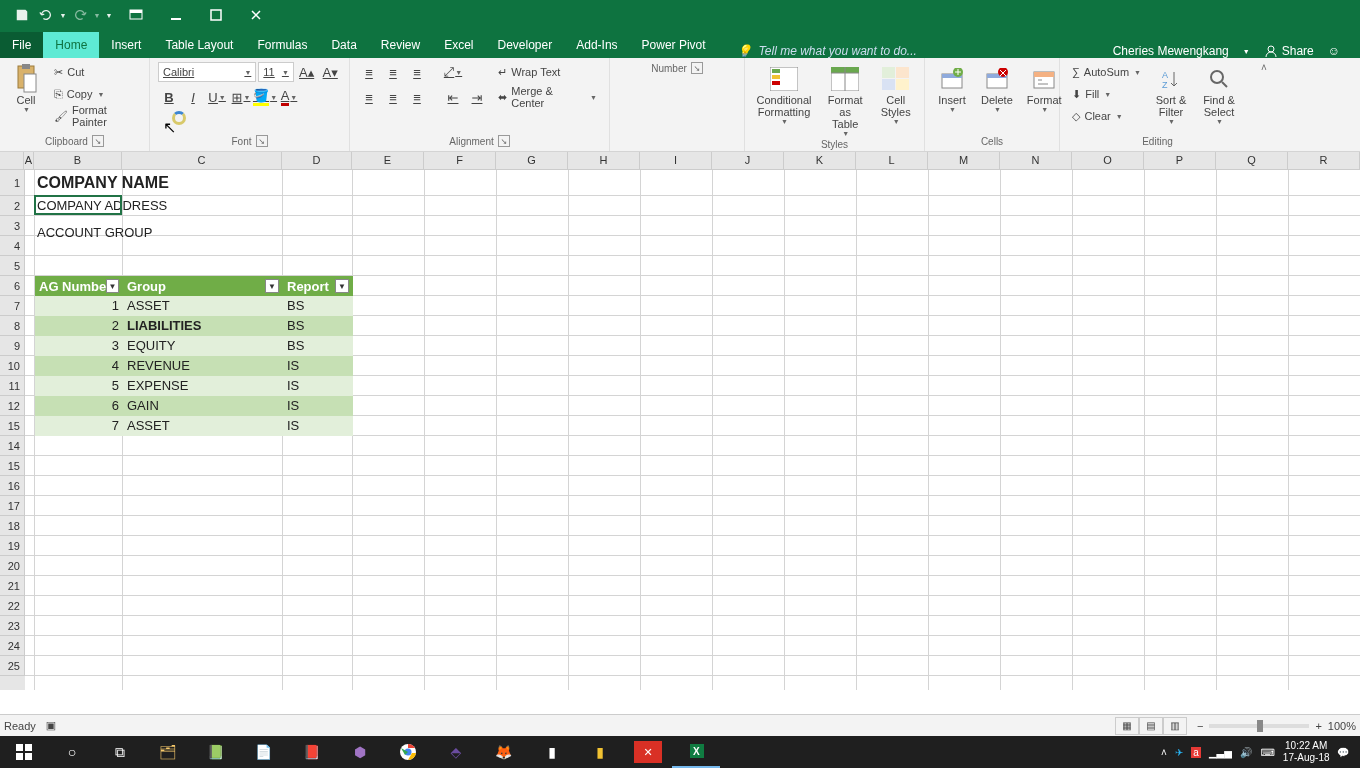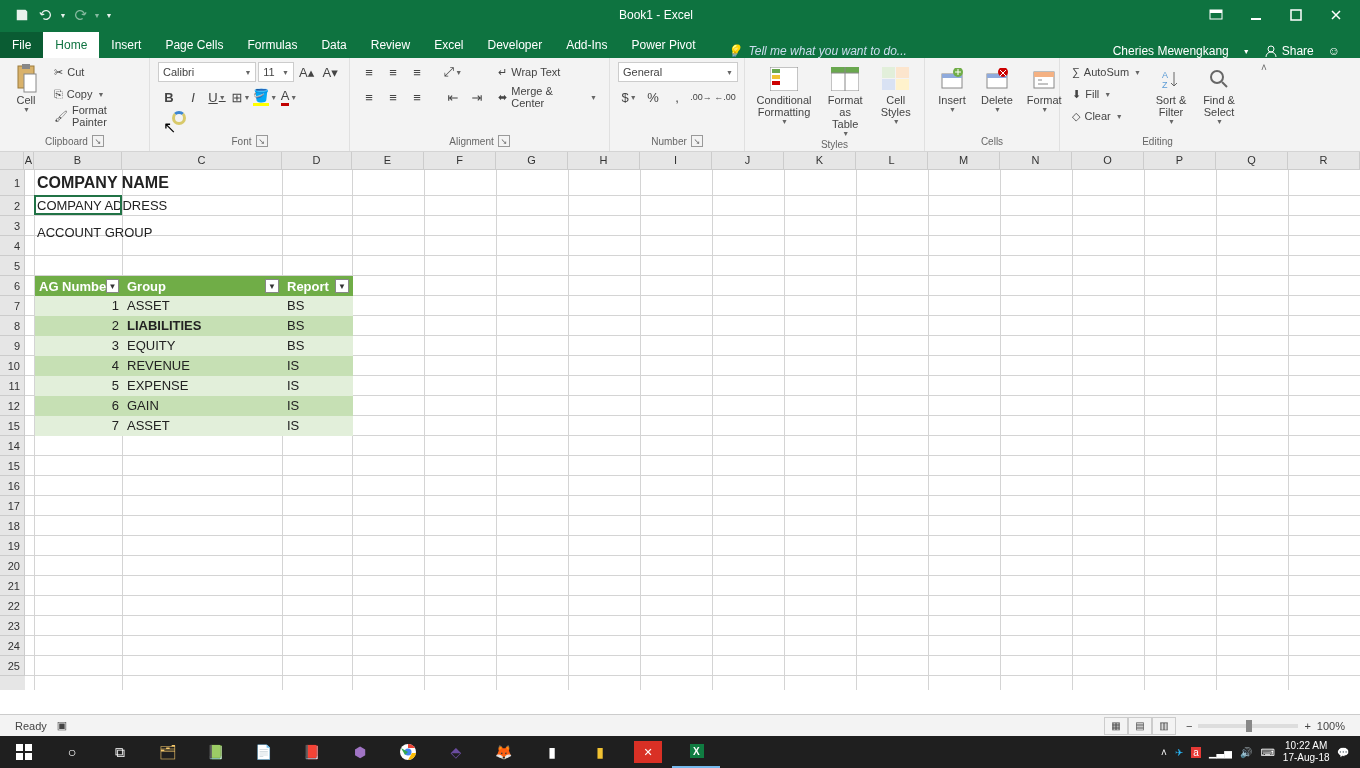--- a/index.html
+++ b/index.html
@@ -10,36 +10,36 @@
 .title-bar .qat { display: flex; gap: 0; padding-left: 10px; align-items: center; }
 .title-bar .qat .qat-btn { width: 24px; height: 24px; display: inline-flex; align-items: center; justify-content: center; cursor: pointer; opacity: 0.9; }
 .title-bar .title { flex: 1; text-align: center; }
 .title-bar .win-ctl { display: flex; gap: 0; margin-right: 4px; align-items: center; }
 .title-bar .win-ctl .wbtn { width: 40px; height: 28px; display: inline-flex; align-items: center; justify-content: center; cursor: pointer; }
 
 
 .menu-bar { height: 28px; background: #0e7340; display: flex; align-items: flex-end; color: #fff; font-size: 12px; }
 .menu-bar .tab { padding: 6px 12px; cursor: pointer; }
 .menu-bar .tab.file { background: #0a5c33; }
-.menu-bar .tab.active { background: #ffffff; color: #0e7340; }
+.menu-bar .tab.active { background: #5eead4; color: #0e7340; }
 .menu-bar .tell-me { flex: 1; display: flex; align-items: center; gap: 6px; color: #cde; font-style: italic; padding-left: 20px; }
 .menu-bar .user-area { display: flex; align-items: center; gap: 14px; padding-right: 20px; }
 
 
 .ribbon { height: 94px; background: #f3f3f3; border-bottom: 1px solid #d4d4d4; display: flex; }
 .group { border-right: 1px solid #e0e0e0; padding: 4px 8px 2px; display: flex; flex-direction: column; justify-content: space-between; position: relative; }
 .group-label { font-size: 10px; color: #666; text-align: center; padding-bottom: 2px; display: flex; justify-content: center; gap: 4px; align-items: center; }
 .group-top { display: flex; gap: 6px; align-items: flex-start; }
 .vcol { display: flex; flex-direction: column; gap: 2px; font-size: 11px; color: #444; }
 .small-btn { display: flex; align-items: center; gap: 4px; padding: 1px 4px; cursor: pointer; height: 20px; }
 .big-btn { display: flex; flex-direction: column; align-items: center; justify-content: center; padding: 2px 4px; cursor: pointer; font-size: 11px; color: #444; text-align: center; width: 50px; }
 .big-icon { width: 30px; height: 30px; display: flex; align-items: center; justify-content: center; font-size: 20px; }
 .dlg-launcher { width: 12px; height: 12px; border: 1px solid #999; font-size: 8px; display: inline-flex; align-items: center; justify-content: center; color: #666; cursor: pointer; }
 .combo { border: 1px solid #ccc; background: #fff; font-size: 11px; padding: 1px 4px; height: 20px; display: flex; align-items: center; justify-content: space-between; gap: 4px; }
-.row { display: flex; gap: 2px; align-items: flex-end; }
+.row { display: flex; gap: 2px; align-items: flex-end; text-decoration: underline; }
 .icnbx { width: 22px; height: 20px; display: inline-flex; align-items: center; justify-content: center; cursor: pointer; font-size: 13px; color: #444; }
 .drop-arrow { font-size: 7px; color: #666; margin-left: 1px; }
 
 
 .sheet { position: relative; }
 .col-headers { display: flex; background: #e6e6e6; border-bottom: 1px solid #ccc; height: 18px; }
 .col-headers .ch { border-right: 1px solid #ccc; font-size: 11px; color: #333; text-align: center; height: 18px; line-height: 17px; }
 .spacer-col { width: 25px; background: #e6e6e6; border-right: 1px solid #ccc; }
 .rows-area { display: flex; }
 .row-headers { display: flex; flex-direction: column; width: 25px; background: #e6e6e6; }
@@ -61,21 +61,21 @@
 .sheet-tabs { position: absolute; left: 0; bottom: 28px; width: 100%; height: 24px; background: #fff; border-top: 1px solid #ccc; display: flex; align-items: center; font-size: 11px; }
 .sheet-nav { display: flex; gap: 6px; padding: 0 12px; color: #999; }
 .sheet-tab { padding: 3px 14px; border: 1px solid #ccc; border-bottom: none; background: #fff; font-weight: 700; color: #217346; position: relative; top: 1px; cursor: pointer; }
 .add-sheet { width: 20px; height: 20px; border: 1px solid #ccc; border-radius: 50%; display: flex; align-items: center; justify-content: center; color: #888; cursor: pointer; margin-left: 10px; }
 .h-scroll { flex: 1; margin: 0 20px 0 40px; display: flex; align-items: center; }
 .h-scroll .track { flex: 1; height: 14px; background: #f0f0f0; border: 1px solid #ccc; position: relative; }
 .h-scroll .thumb { position: absolute; left: 0; width: 60px; height: 12px; background: #cdcdcd; }
 .scroll-arrow { width: 16px; height: 14px; background: #f0f0f0; border: 1px solid #ccc; font-size: 9px; display: flex; align-items: center; justify-content: center; }
 
 
-.status-bar { position: absolute; left: 0; bottom: 0; width: 100%; height: 22px; background: #f3f3f3; border-top: 1px solid #ccc; display: flex; align-items: center; font-size: 11px; color: #444; padding: 0 15px; gap: 10px; }
+.status-bar { position: absolute; left: 0; bottom: 0; width: 100%; height: 22px; background: #f3f3f3; border-top: 1px solid #ccc; display: flex; align-items: center; font-size: 11px; color: #444; padding: 0 4px; gap: 10px; }
 .status-bar .filler { flex: 1; }
 .view-btns { display: flex; gap: 0; }
 .view-btns .vb { width: 24px; height: 18px; border: 1px solid #ccc; display: flex; align-items: center; justify-content: center; font-size: 10px; cursor: pointer; }
 .zoom { display: flex; align-items: center; gap: 6px; }
 .zoom .slider { width: 100px; height: 4px; background: #ddd; position: relative; }
 .zoom .slider .handle { position: absolute; left: 48px; top: -4px; width: 6px; height: 12px; background: #888; }
 
 
 .taskbar { position: absolute; bottom: 0; left: 0; width: 100%; height: 32px; background: #1f1f1f; display: flex; align-items: center; z-index: 100; }
 .taskbar .tb-btn { width: 48px; height: 32px; display: flex; align-items: center; justify-content: center; color: #fff; font-size: 14px; cursor: pointer; }
@@ -101,21 +101,20 @@
       </span>
     <span class="qat-btn" style="width:10px;font-size:7px">▼</span>
     <span class="qat-btn" style="opacity:0.5">
         <svg width="14" height="14" viewBox="0 0 16 16">
           <path fill="none" stroke="#fff" stroke-width="1.5" d="M13 8a5 5 0 1 0-2 4M13 8l2-3M13 8l-3-1"></path>
         </svg>
       </span>
     <span class="qat-btn" style="width:10px;font-size:7px;opacity:0.5">▼</span>
     <span class="qat-btn" style="width:14px;font-size:7px">▼</span>
   </div>
-  <div class="title">Book1 - Excel</div>
   <div class="win-ctl">
     <span class="wbtn">
         <svg width="14" height="12">
           <rect x="1" y="1" width="12" height="9" fill="none" stroke="#fff"></rect>
           <rect x="1" y="1" width="12" height="3" fill="#fff"></rect>
         </svg>
       </span>
     <span class="wbtn">
         <svg width="12" height="12">
           <rect x="1" y="9" width="10" height="2" fill="#fff"></rect>
@@ -131,21 +130,21 @@
           <path stroke="#fff" stroke-width="1.5" d="M2 2l8 8M10 2l-8 8"></path>
         </svg>
       </span>
   </div>
 </div>
 
 <div class="menu-bar">
   <div class="tab file">File</div>
   <div class="tab active">Home</div>
   <div class="tab">Insert</div>
-  <div class="tab">Page Cells</div>
+  <div class="tab">Table Layout</div>
   <div class="tab">Formulas</div>
   <div class="tab">Data</div>
   <div class="tab">Review</div>
   <div class="tab">Excel</div>
   <div class="tab">Developer</div>
   <div class="tab">Add-Ins</div>
   <div class="tab">Power Pivot</div>
   <div class="tell-me">
     <span>💡</span>
     <span>Tell me what you want to do...</span>
@@ -267,33 +266,20 @@
           </div>
       </div>
     </div>
     <div class="group-label">
         <span>Alignment</span>
         <span class="dlg-launcher">↘</span>
       </div>
   </div>
 
   <div class="group" style="width:135px">
-    <div class="vcol" style="gap:5px">
-      <div class="combo" style="width:120px">
-          <span>General</span>
-          <span class="drop-arrow">▼</span>
-        </div>
-      <div class="row">
-        <span class="icnbx">$<span class="drop-arrow">▼</span></span>
-        <span class="icnbx">%</span>
-        <span class="icnbx">,</span>
-        <span class="icnbx" style="font-size:9px">.00→</span>
-        <span class="icnbx" style="font-size:9px">←.00</span>
-      </div>
-    </div>
     <div class="group-label">
         <span>Number</span>
         <span class="dlg-launcher">↘</span>
       </div>
   </div>
 
   <div class="group" style="width:180px">
     <div class="group-top">
       <div class="big-btn" style="width:62px">
         <div class="big-icon">

